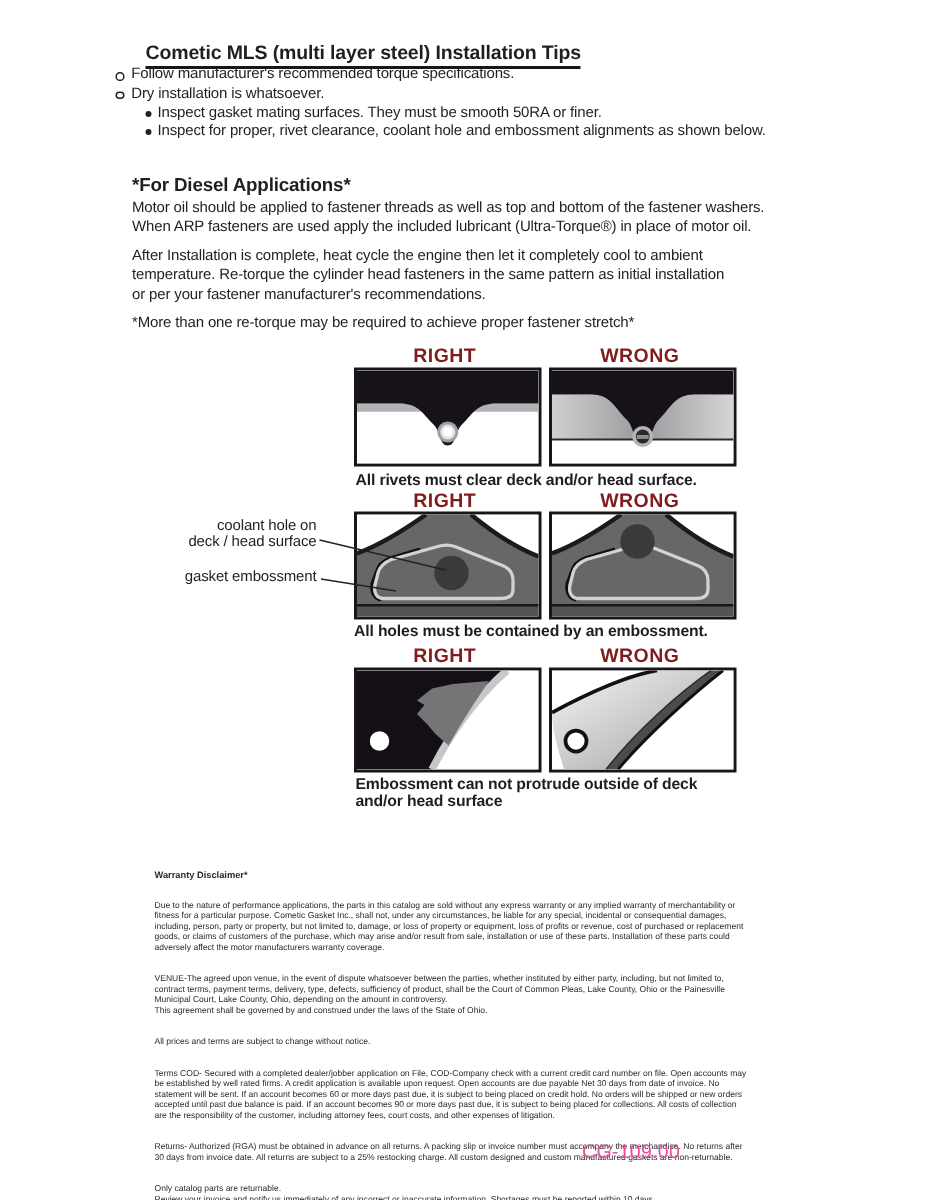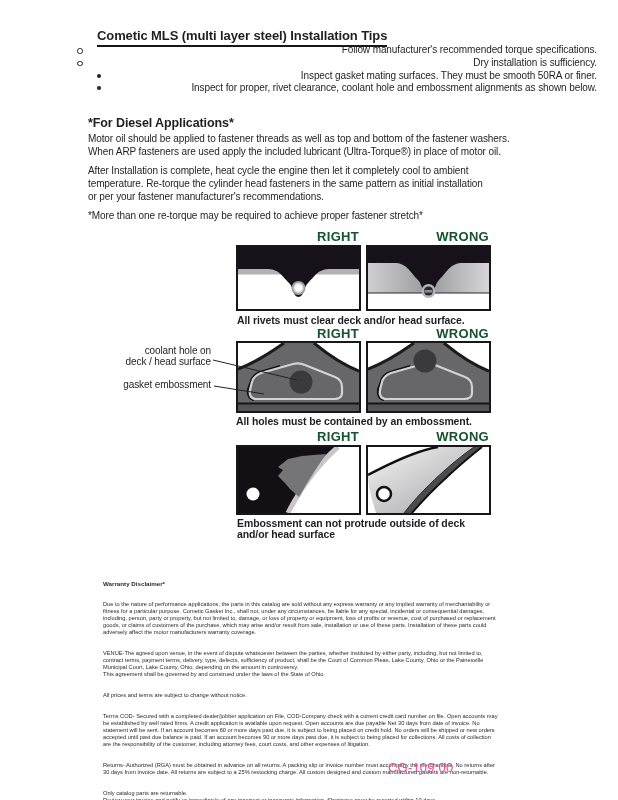--- a/index.html
+++ b/index.html
@@ -2,26 +2,26 @@
 <html><head>
 <meta charset="utf-8">
 <style>
   html,body{margin:0;padding:0;background:#fff;}
   .page{position:relative;width:618px;height:800px;background:#ffffff;overflow:hidden;
         font-family:"Liberation Sans",sans-serif;color:#1f1f22;}
   .abs{position:absolute;}
   .title{font-size:13px;font-weight:bold;border-bottom:2px solid #17171a;padding-bottom:2px;letter-spacing:-0.1px;}
   .body-text{font-size:10px;line-height:13px;letter-spacing:-0.1px;white-space:pre-line;}
   .bullets{font-size:10px;line-height:12.8px;letter-spacing:-0.1px;}
-  .bullet-row{display:flex;align-items:flex-start;justify-content:space-between;}
+  .bullet-row{display:flex;align-items:flex-start;}
   .marker-open{flex:0 0 auto;width:3.5px;height:3.5px;border:1px solid #222;border-radius:50%;margin:4px 5px 0 0;}
   .sub{margin-left:20px;}
   .marker-fill{flex:0 0 auto;width:4px;height:4px;background:#222;border-radius:50%;margin:4px 4px 0 0;}
   .sec-head{font-size:12.5px;font-weight:bold;letter-spacing:-0.1px;}
-  .rw-label{position:absolute;width:125px;text-align:right;font-size:13px;font-weight:600;letter-spacing:0.3px;color:#14532d;}
+  .rw-label{position:absolute;width:125px;text-align:center;font-size:13px;font-weight:600;letter-spacing:0.3px;color:#7f1d1d;}
   .dbox{position:absolute;width:121px;border:2px solid #17171a;background:#fff;line-height:0;}
   .caption{font-size:10.5px;font-weight:600;letter-spacing:-0.1px;line-height:11px;white-space:pre-line;}
   .side-labels{font-size:10px;line-height:11px;text-align:right;letter-spacing:-0.1px;}
   .warranty{font-size:5.7px;line-height:7px;letter-spacing:0;white-space:pre-line;color:#2a2a2d;}
   .warranty-head{font-size:6.2px;font-weight:bold;margin-bottom:7px;}
   .w-para{margin-bottom:7px;}
   .footer-code{font-size:13px;color:#ec4899;letter-spacing:0.2px;}
   svg{display:block;}
 </style>
 </head>
@@ -33,21 +33,21 @@
     <span class="title">Cometic MLS (multi layer steel) Installation Tips</span>
   </div>
 
   <div class="abs bullets" style="left:77px;top:44px;width:520px;">
     <div class="bullet-row">
       <span class="marker-open"></span>
       <span>Follow manufacturer's recommended torque specifications.</span>
     </div>
     <div class="bullet-row">
       <span class="marker-open"></span>
-      <span>Dry installation is sufficiency.</span>
+      <span>Dry installation is whatsoever.</span>
     </div>
     <div class="bullet-row sub">
       <span class="marker-fill"></span>
       <span>Inspect gasket mating surfaces.  They must be smooth 50RA or finer.</span>
     </div>
     <div class="bullet-row sub">
       <span class="marker-fill"></span>
       <span>Inspect for proper, rivet clearance, coolant hole and embossment alignments as shown below.</span>
     </div>
   </div>

